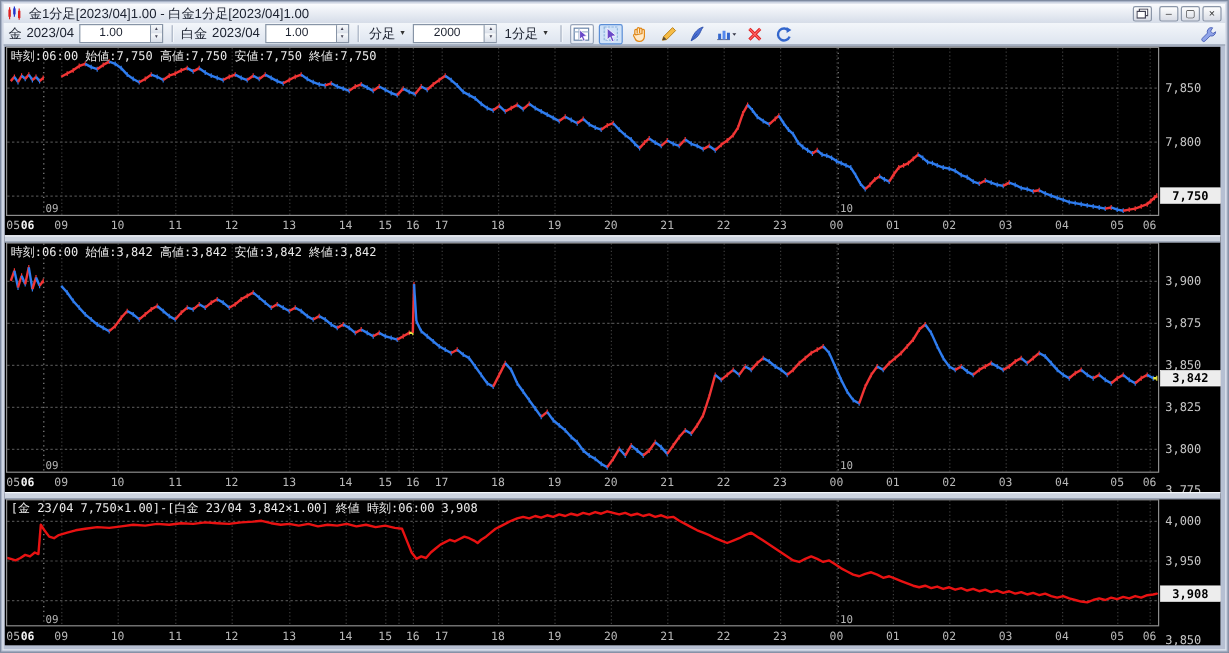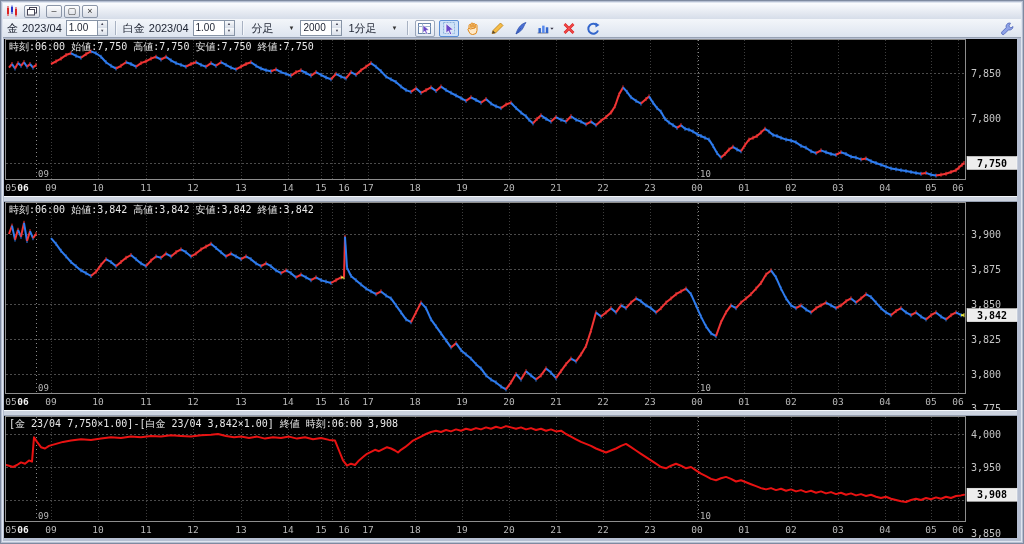--- a/index.html
+++ b/index.html
@@ -18,25 +18,25 @@
   .win-btn{width:16px;height:13px;border:1px solid #8b96a8;border-radius:2px;
     background:linear-gradient(#fefefe,#d8dce5);display:flex;align-items:center;justify-content:center;
     font-size:9px;line-height:9px;color:#333;box-sizing:border-box;}
   .win-btn.stack{margin-right:4px;}
   
   .toolbar{position:absolute;left:2px;top:18px;right:2px;height:19px;
     background:linear-gradient(#f3f6fa,#dde4ef);border-bottom:1px solid #98a2b4;
     display:flex;align-items:center;gap:4px;padding:0 4px;font-size:11px;color:#1c2230;box-sizing:border-box;}
   .tb-label{white-space:nowrap;}
   .spinbox{display:inline-flex;align-items:stretch;background:#fff;border:1px solid #8794a6;height:14px;}
-  .spin-val{min-width:26px;padding:0 2px;font-size:10px;line-height:13px;text-align:left;}
+  .spin-val{min-width:26px;padding:0 16px;font-size:10px;line-height:13px;text-align:left;}
   .spin-btns{display:flex;flex-direction:column;width:9px;border-left:1px solid #8794a6;}
   .sb{flex:1;font-size:4px;line-height:5px;text-align:center;color:#445;background:linear-gradient(#f8fafc,#d8dee8);}
   .tb-sep{width:1px;height:14px;background:#a8b2c2;margin:0 3px;box-shadow:1px 0 0 #f4f7fb;}
-  .dropdown{display:inline-flex;align-items:center;gap:15px;padding:0 2px;white-space:nowrap;}
+  .dropdown{display:inline-flex;align-items:center;gap:3px;padding:0 2px;white-space:nowrap;}
   .dd-arrow{font-size:6px;color:#333;}
   .iconbtn{width:20px;height:17px;display:inline-flex;align-items:center;justify-content:center;
     border:1px solid transparent;border-radius:2px;box-sizing:border-box;}
   .iconbtn.framed{border-color:#9aa6ba;background:linear-gradient(#ffffff,#e2e8f2);}
   .iconbtn.pressed{border-color:#5b8ed6;background:#cfe2f8;}
   .toolbar-spacer{flex:1;}
   
   #chart-svg{position:absolute;left:0;top:37px;}
   text{font-family:"DejaVu Sans Mono",monospace;}
 </style>
@@ -51,20 +51,21 @@
     <span class="title-icon">
       <svg width="14" height="12" viewBox="0 0 14 12">
         <rect x="1" y="3" width="2" height="6" fill="#d22"></rect>
             <line x1="2" y1="1" x2="2" y2="11" stroke="#d22" stroke-width="1"></line>
         <rect x="5" y="2" width="2" height="5" fill="#23c"></rect>
             <line x1="6" y1="0.5" x2="6" y2="9" stroke="#23c" stroke-width="1"></line>
         <rect x="9" y="4" width="2" height="6" fill="#d22"></rect>
             <line x1="10" y1="2" x2="10" y2="11.5" stroke="#d22" stroke-width="1"></line>
       </svg>
     </span>
+    <span class="title-text">金1分足[2023/04]1.00 - 白金1分足[2023/04]1.00</span>
     <span class="win-btns">
       <span class="win-btn stack">
         <svg width="10" height="9" viewBox="0 0 10 9">
           <rect x="2.5" y="0.5" width="7" height="5.5" fill="#fff" stroke="#445"></rect>
           <rect x="0.5" y="2.5" width="7" height="5.5" fill="#fff" stroke="#445"></rect>
         </svg>
       </span>
       <span class="win-btn">–</span>
       <span class="win-btn">▢</span>
       <span class="win-btn">×</span>

